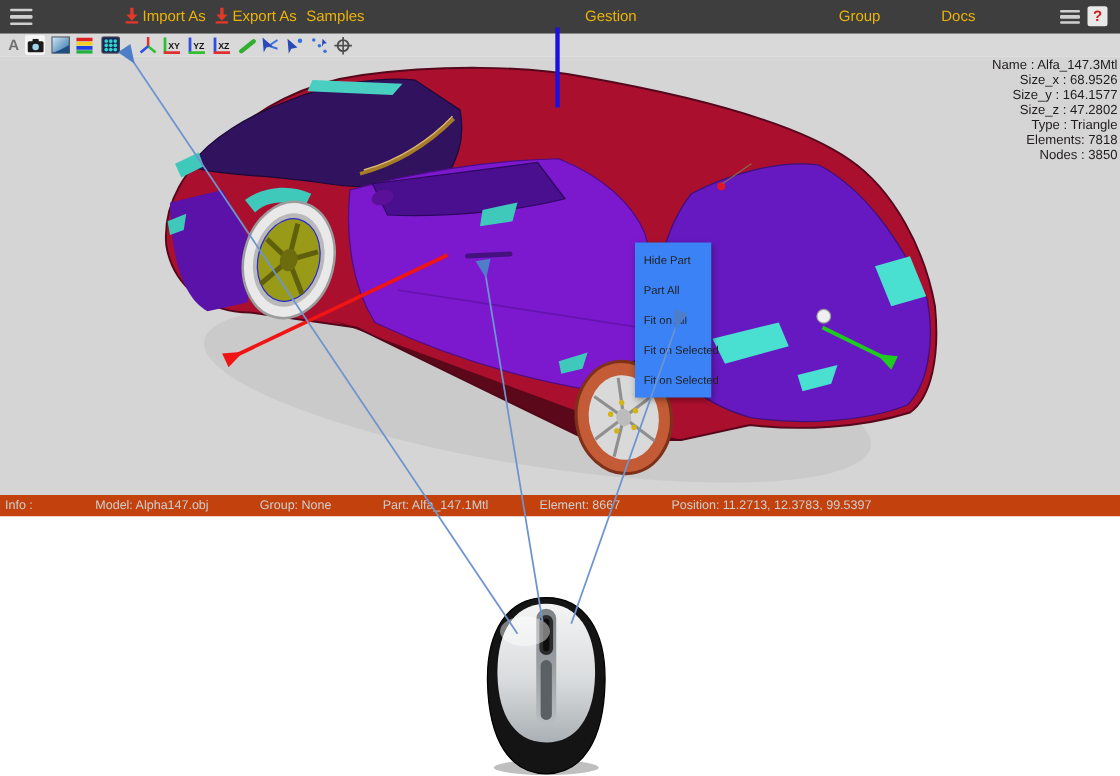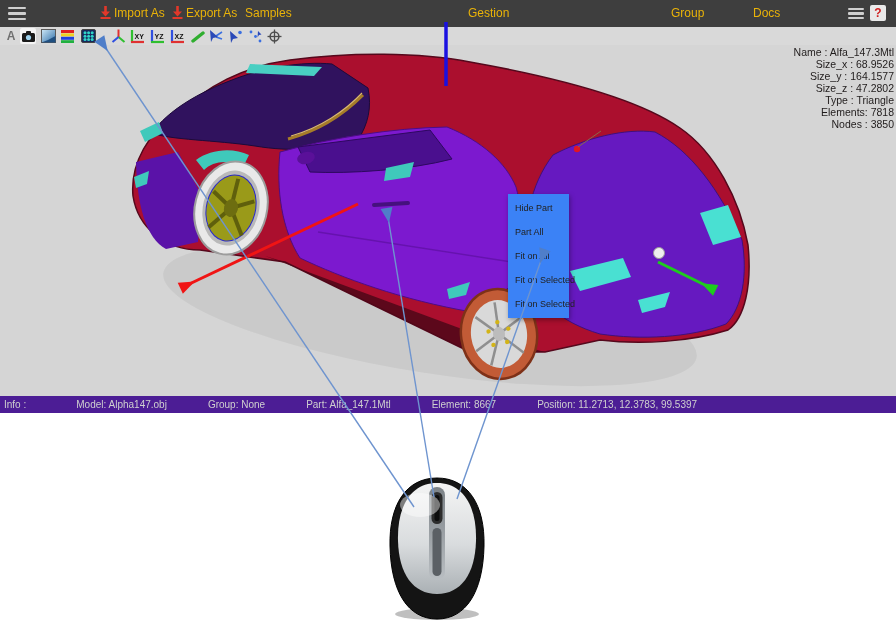--- a/index.html
+++ b/index.html
@@ -25,21 +25,21 @@
   
   .viewport { position:absolute; left:0; top:45px; width:896px; height:351px; background:#d5d5d5; z-index:1; }
   .scene-svg { position:absolute; left:0; top:0; width:896px; height:621px; z-index:2; pointer-events:none; }
 
   .info-panel { position:absolute; left:770px; top:46px; width:124px; z-index:4; font-size:10.5px; color:#201c1c; line-height:12px;text-align:right; }
 
   .context-menu { position:absolute; left:508px; top:194px; width:61px; height:124px; background:#3b82f6; box-shadow:1px 2px 5px rgba(0,0,0,0.35); z-index:5; padding-top:2px; }
   .context-menu .item { height:24px; line-height:24px; padding-left:7px; font-size:9px; color:#222; white-space:nowrap; cursor:default; }
 
   
-  .statusbar { position:absolute; left:0; top:396px; width:896px; height:17px; background:#4c1d95; z-index:3; display:flex; align-items:center; font-size:10px; color:#cfcfcf; }
+  .statusbar { position:absolute; left:0; top:396px; width:896px; height:17px; background:#c2410c; z-index:3; display:flex; align-items:center; font-size:10px; color:#cfcfcf; }
   .statusbar span { margin-right:13px; white-space:nowrap;margin-left:28px; }
   .statusbar .info-label { margin-left:4px; margin-right:22px; }
 
   
   .mouse-area { position:absolute; left:0; top:413px; width:896px; height:208px; background:#ffffff; z-index:1; }
   .mouse-svg { position:absolute; left:0; top:0; width:896px; height:621px; z-index:2; pointer-events:none; }
 
   
   .overlay-svg { position:absolute; left:0; top:0; width:896px; height:621px; z-index:9; pointer-events:none; }
 </style>

